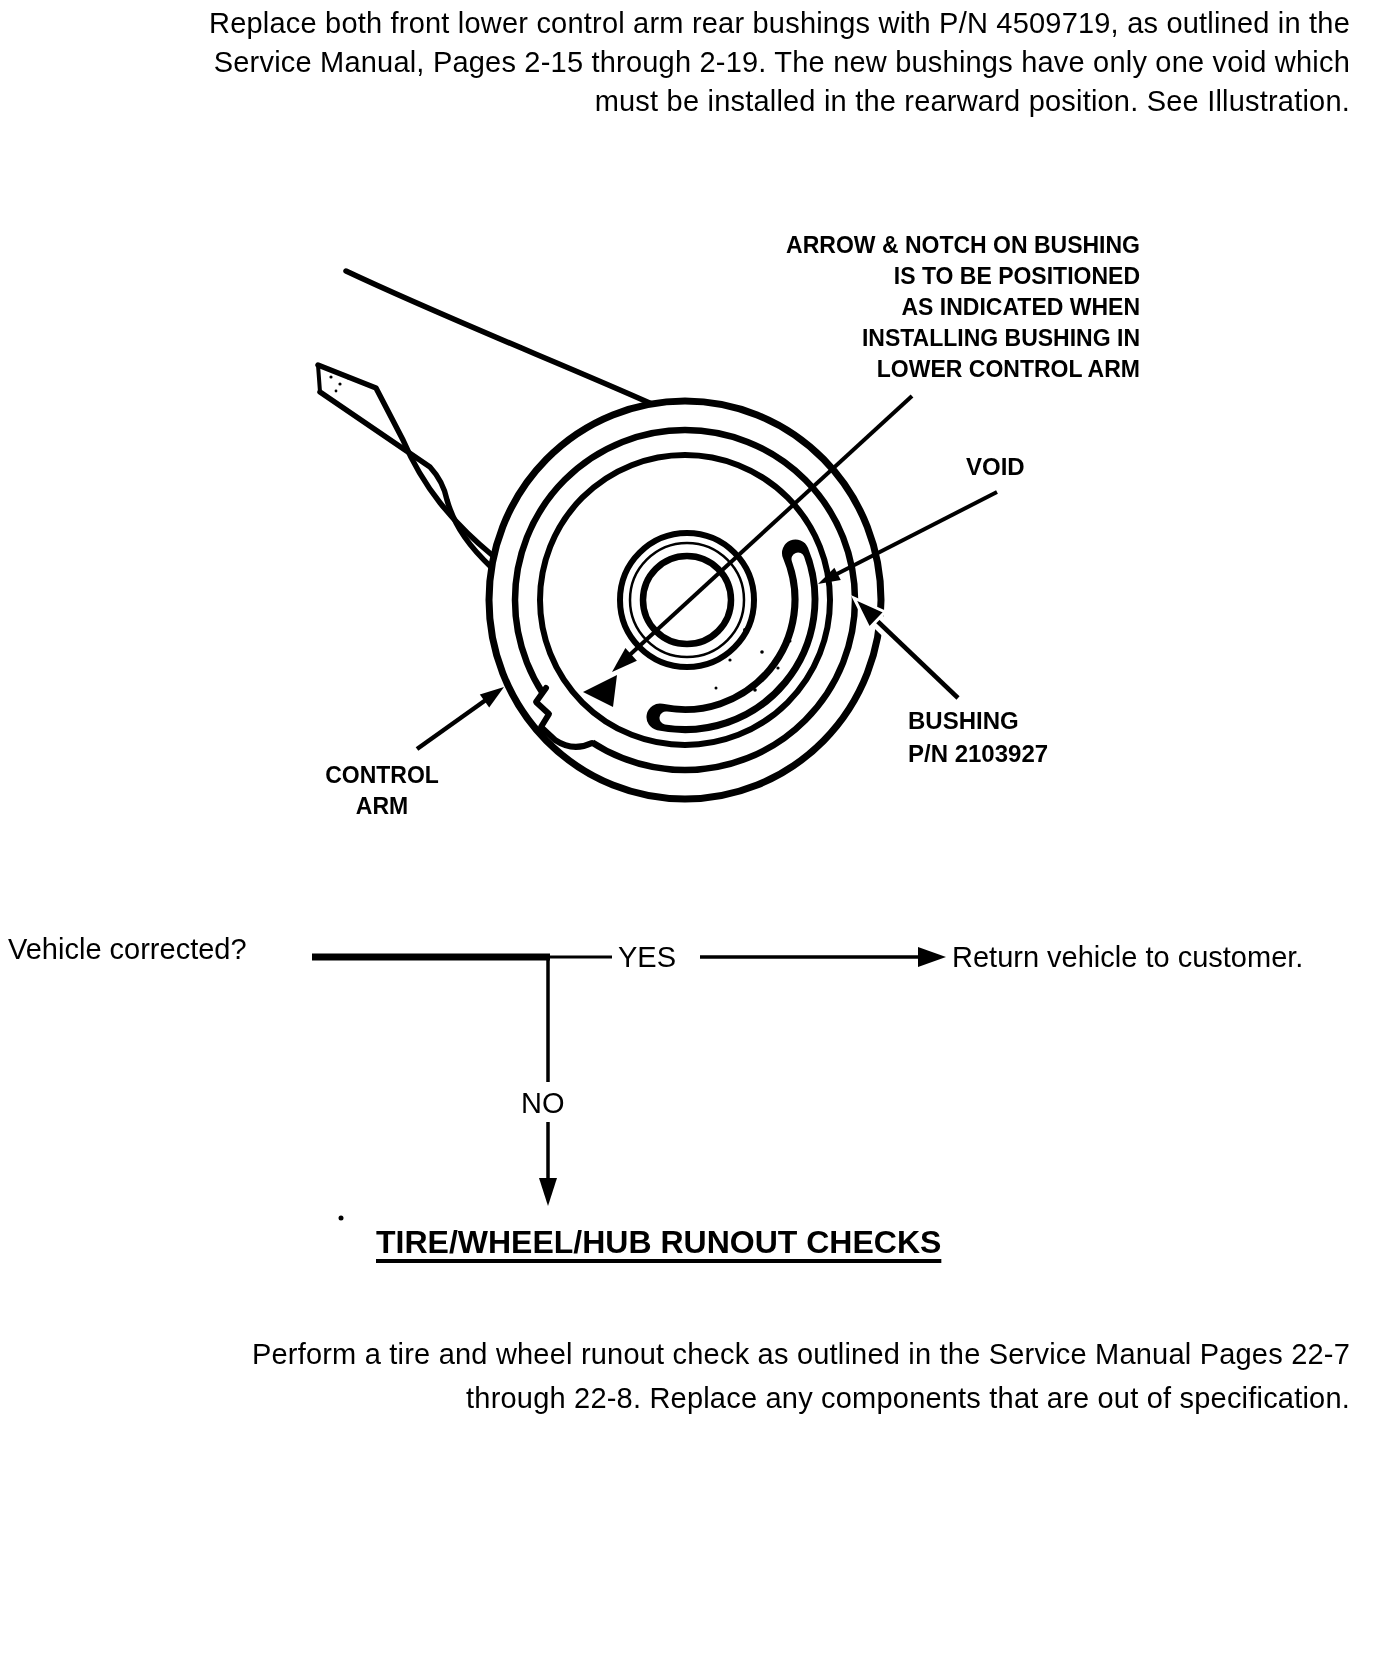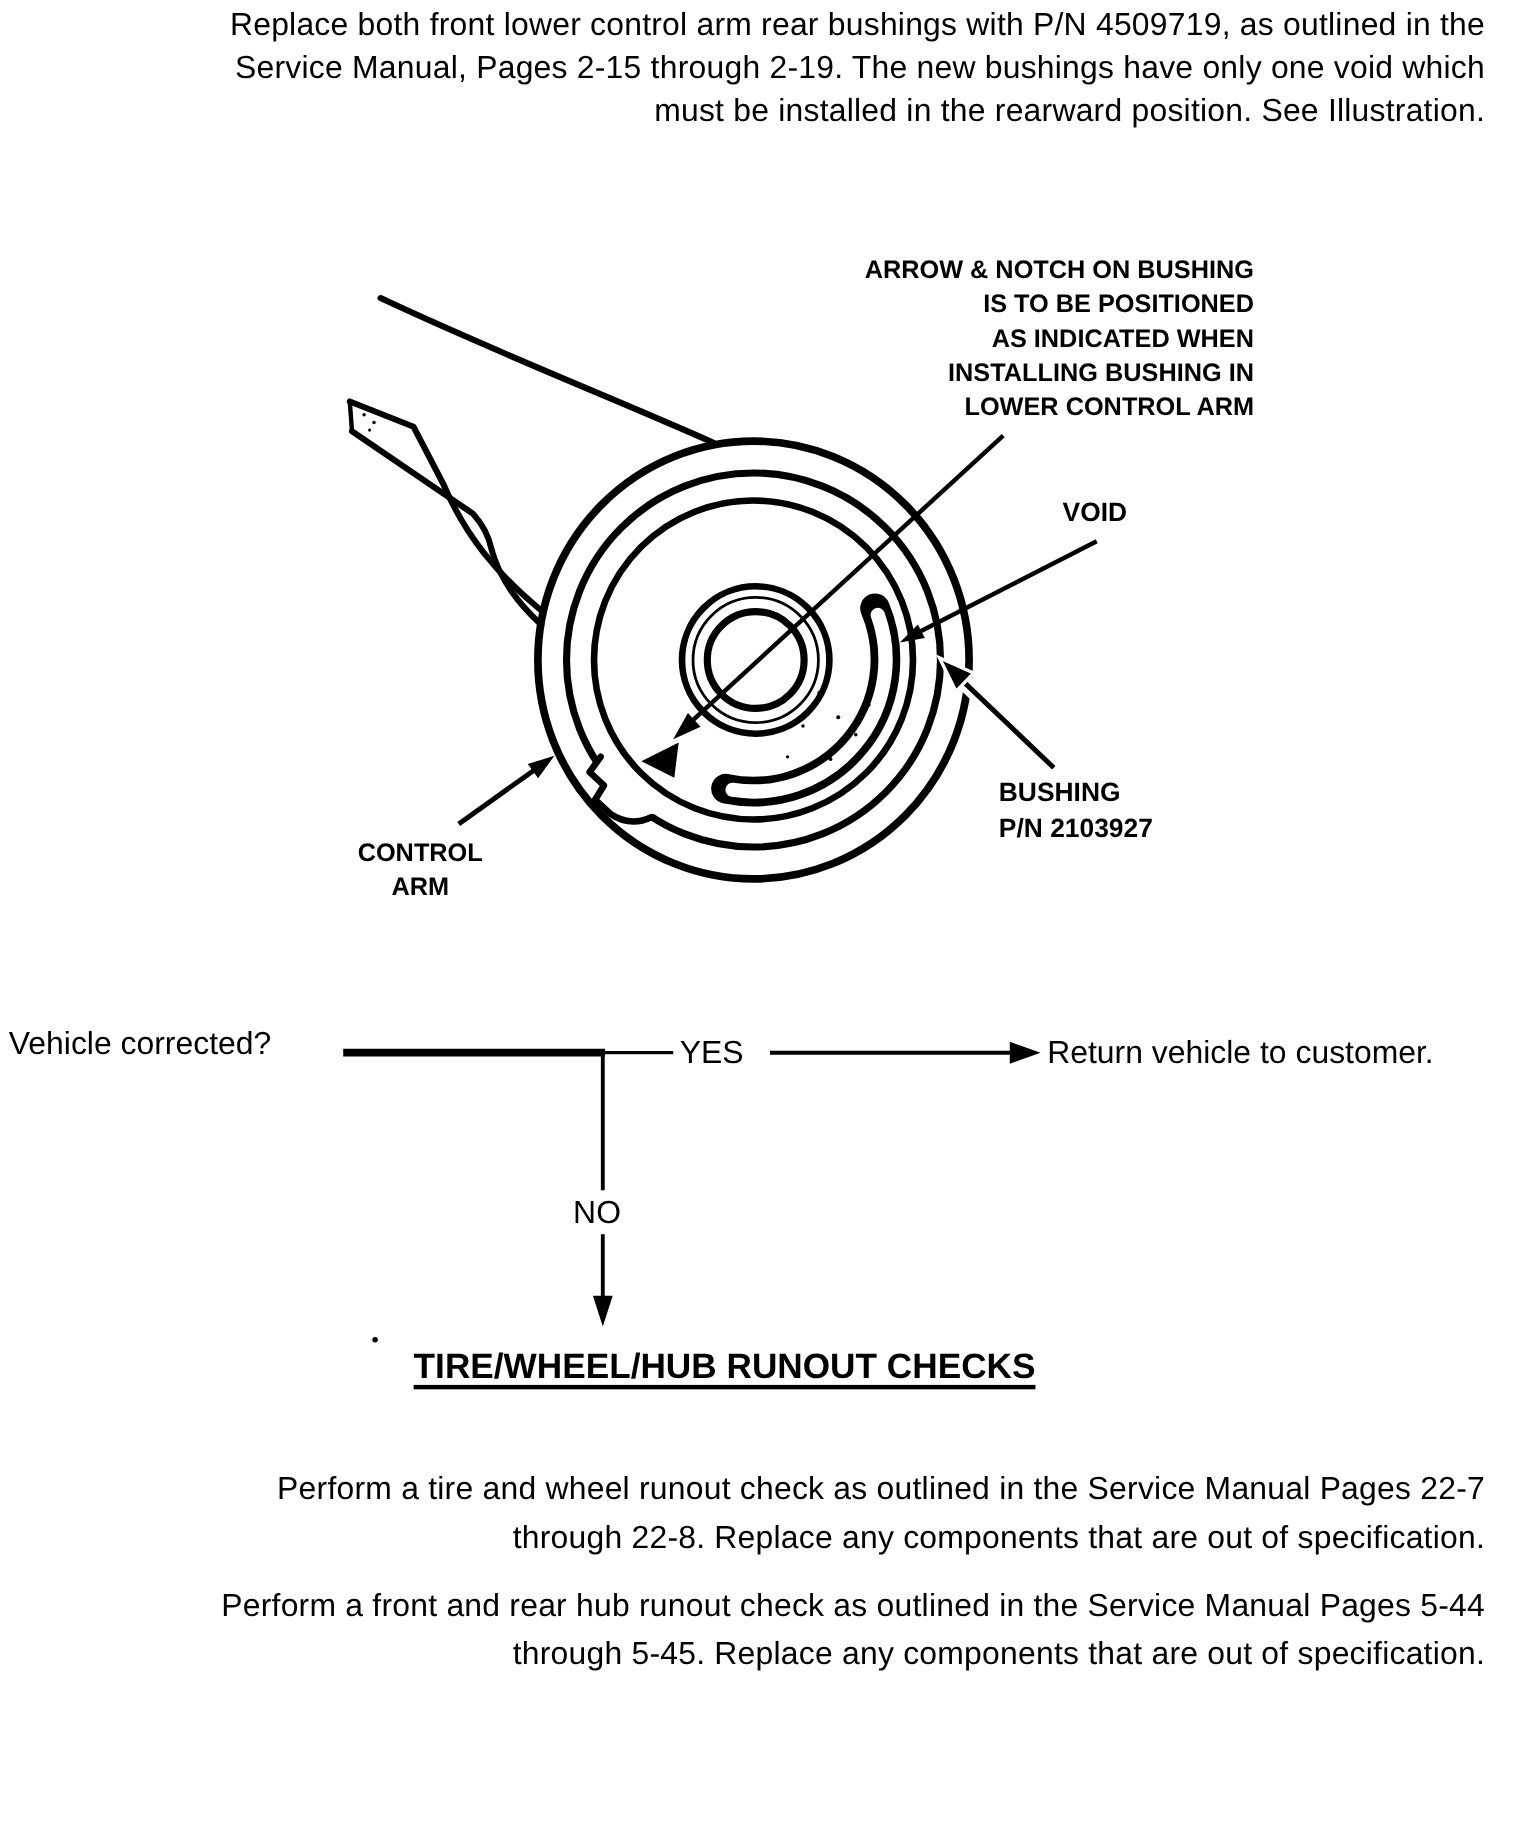--- a/index.html
+++ b/index.html
@@ -135,17 +135,15 @@
 
   <div class="txt flow-text" style="left:952px;top:940px;">Return vehicle to customer.</div>
 
   <div class="txt flow-text" style="left:521px;top:1086px;">NO</div>
 
   <div class="txt runout-heading" style="left:376px;top:1200px;margin-top:24px;">TIRE/WHEEL/HUB RUNOUT CHECKS</div>
 
   <div class="txt body-text" style="left:10px;top:1332px;width:1340px;">Perform a tire and wheel runout check as outlined in the Service Manual Pages 22-7
 through 22-8.  Replace any components that are out of specification.</div>
 
-  <div class="txt body-text" style="left:10px;top:1438px;width:1340px;">Perform a front and rear hub runout check as outlined in the Service Manual Pages 5-44
-through 5-45.  Replace any components that are out of specification.</div>
 
 
 </div>
 
 </body></html>

